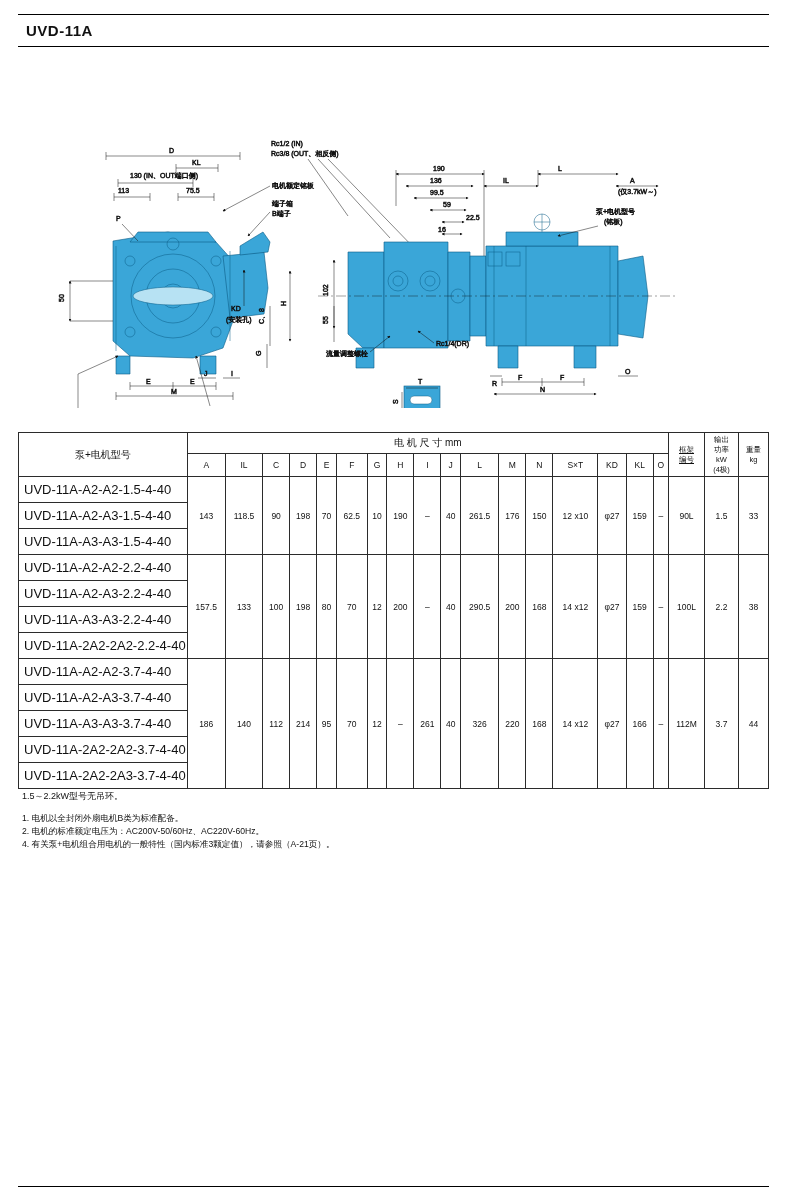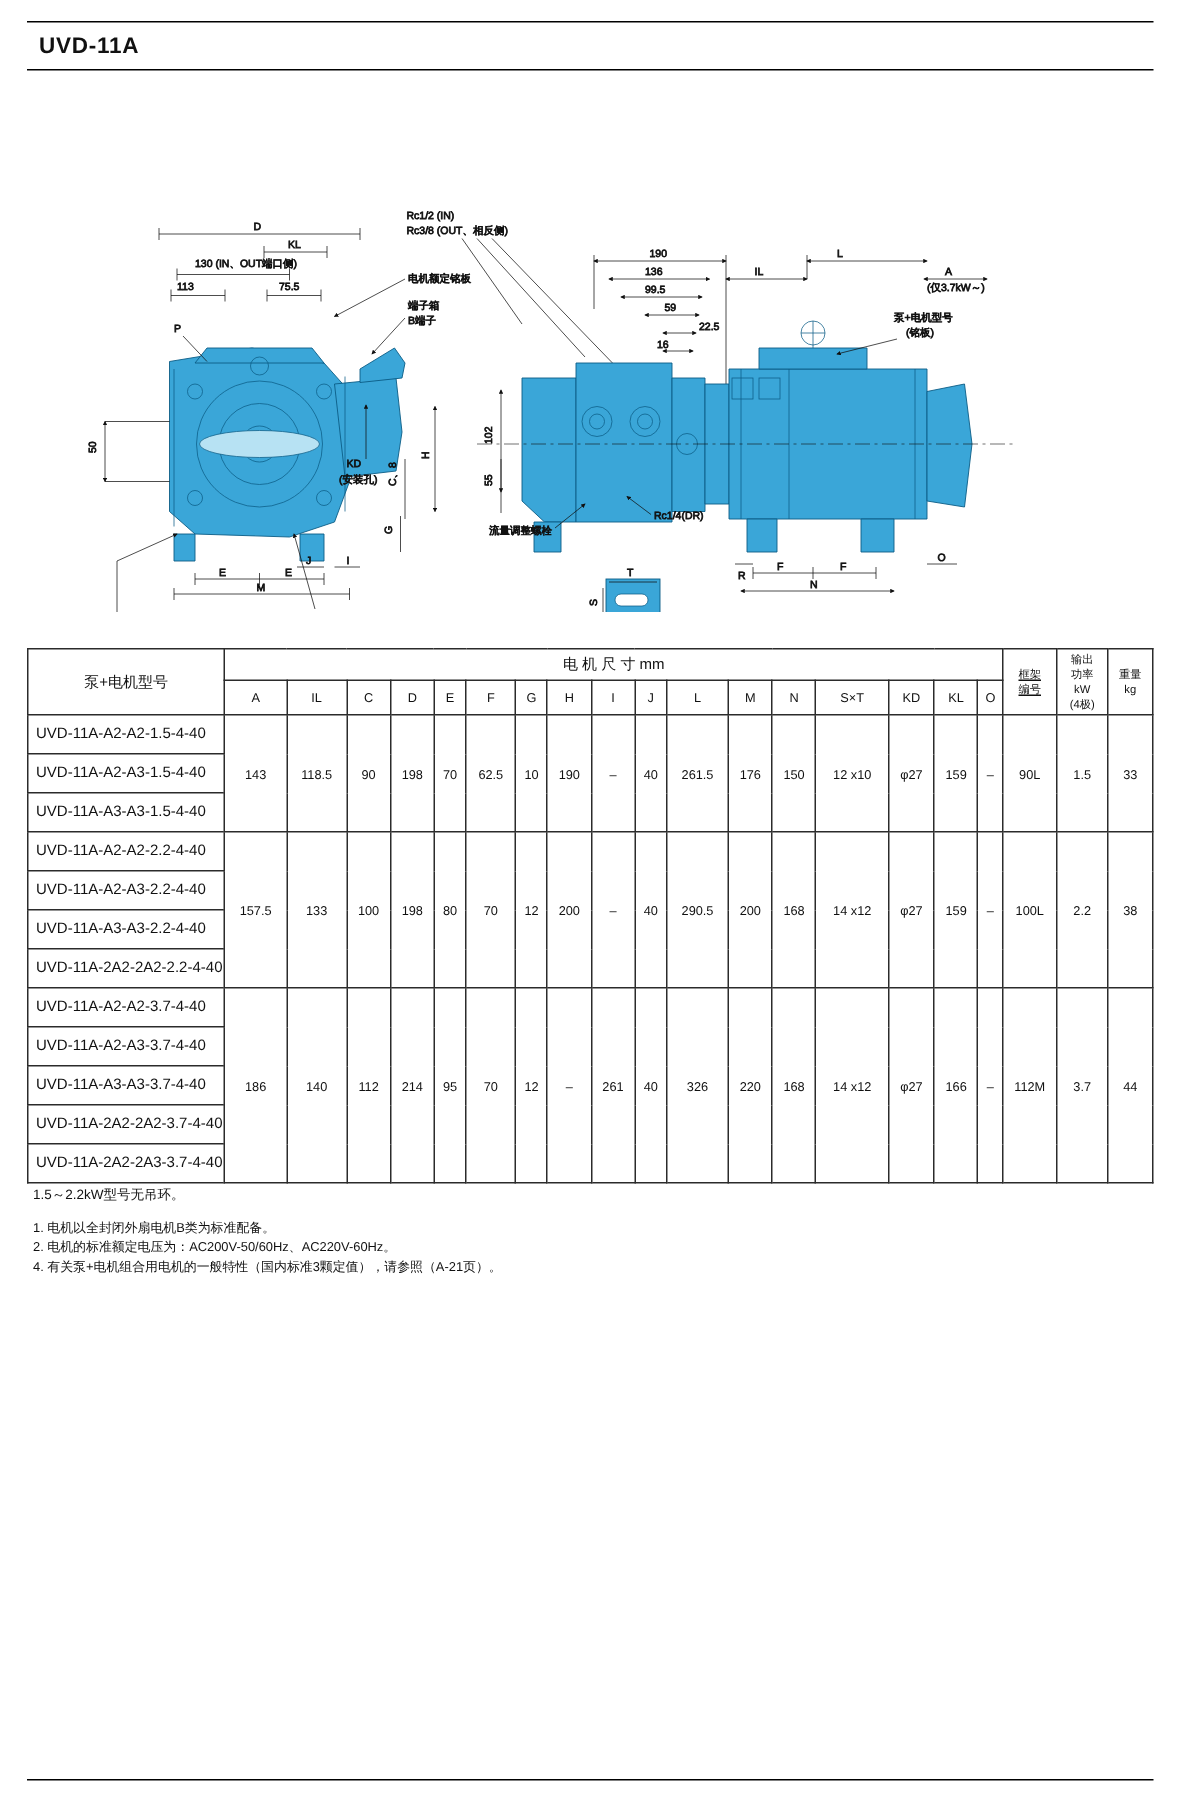--- a/index.html
+++ b/index.html
@@ -11,21 +11,21 @@
 
   
   .drawing{position:absolute;left:18px;top:56px;width:751px;height:352px;}
   svg.dwg{display:block;}
   .lbl{font-family:"Liberation Sans",sans-serif;font-size:7px;fill:#111;}
 
   
   .tbl{position:absolute;left:18px;top:432px;width:751px;border-collapse:collapse;}
   .tbl td,.tbl th{border:1px solid #2b2b2b;font-size:8px;text-align:center;vertical-align:middle;font-weight:normal;color:#111;}
   .tbl .hdr{height:18px;font-size:10px;}
-  .tbl .modelcell{text-align:left;padding-left:5px;font-size:10px;height:23px;white-space:nowrap;}
+  .tbl .modelcell{text-align:left;padding-left:5px;font-size:13px;height:23px;white-space:nowrap;}
   .tbl .sub{height:20px;font-size:8.5px;}
   .tbl .big{font-size:8.5px;}
   .note1{position:absolute;left:22px;top:790px;font-size:9px;}
   .notes{position:absolute;left:22px;top:812px;font-size:8.6px;line-height:13px;}
   .bottomrule{position:absolute;left:18px;top:1186px;width:751px;border-top:1px solid #000;}
 </style>
 </head>
 <body>
 
 <div class="page">

